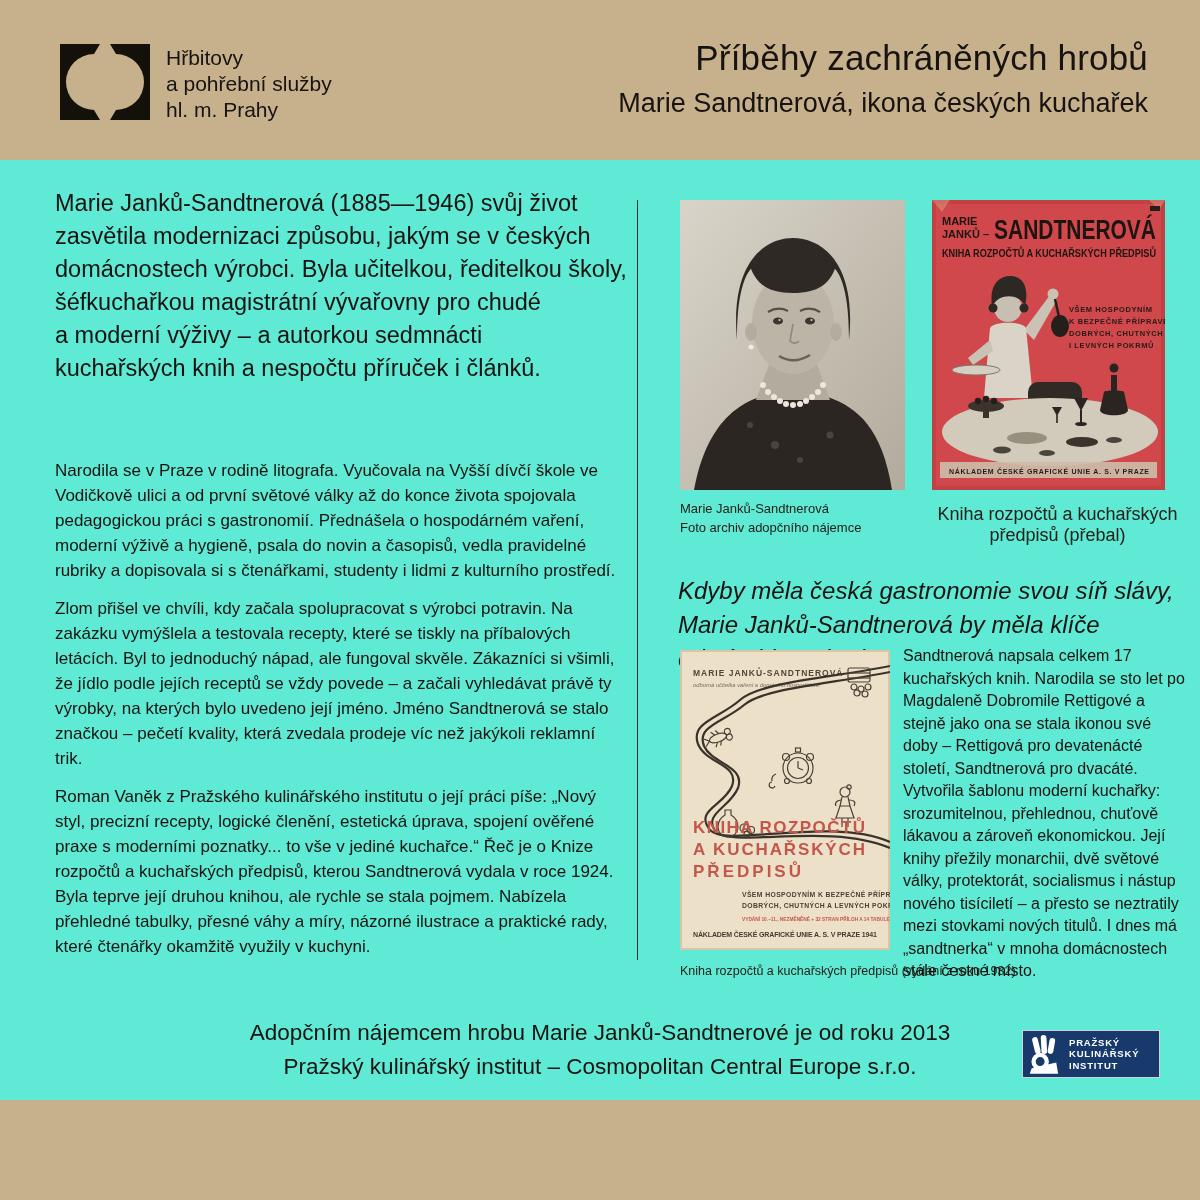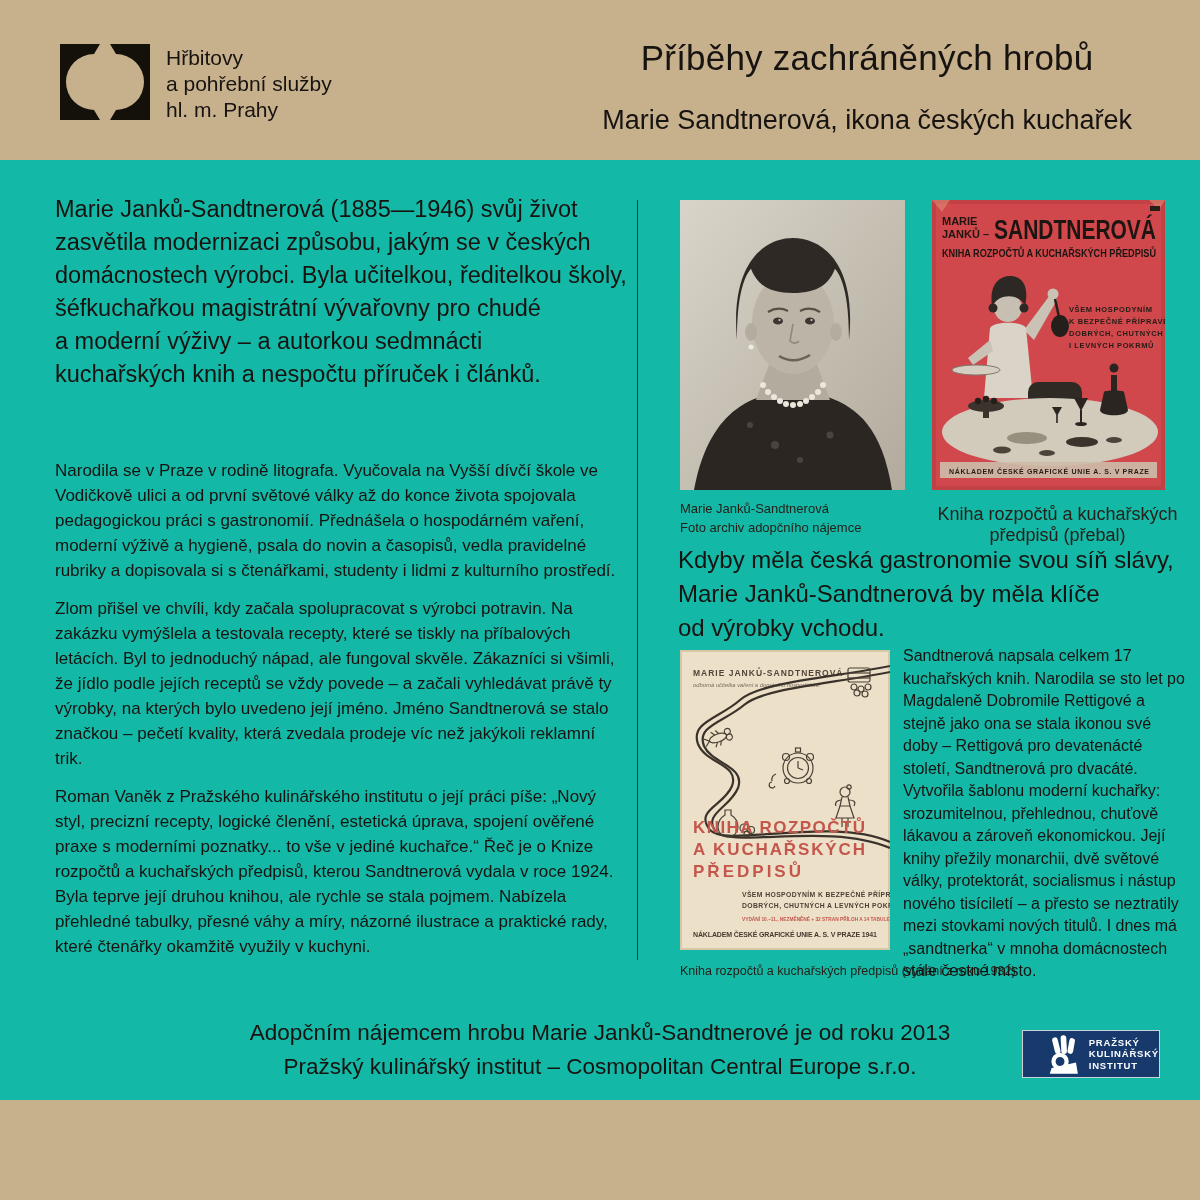--- a/index.html
+++ b/index.html
@@ -1,46 +1,46 @@
 <!DOCTYPE html>
 <html><head>
 <meta charset="utf-8">
 <style>
   html,body{margin:0;padding:0;background:#9a9184;}
-  #poster{position:relative;width:1200px;height:1200px;background:#14b8a6;
+  #poster{position:relative;width:1200px;height:1200px;background:#5eead4;
     font-family:"Liberation Sans",sans-serif;color:#171310;overflow:hidden;}
 
   
   .header{position:absolute;left:0;top:0;width:1200px;height:160px;background:#c7b08c;}
   .logo-icon{position:absolute;left:60px;top:44px;width:90px;height:76px;}
   .logo-text{position:absolute;left:166px;top:45px;font-size:21px;line-height:26px;font-weight:500;}
-  .title-block{position:absolute;right:68px;top:38px;text-align:center;}
+  .title-block{position:absolute;right:52px;top:38px;text-align:right;}
   .title{font-size:35px;font-weight:500;letter-spacing:.2px;}
-  .subtitle{font-size:27px;font-weight:400;margin-top:27px;}
-
-  
-  .intro{position:absolute;left:55px;top:193px;font-size:23.5px;line-height:33px;font-weight:500;}
+  .subtitle{font-size:27px;font-weight:400;margin-top:10px;}
+
+  
+  .intro{position:absolute;left:55px;top:187px;font-size:23.5px;line-height:33px;font-weight:500;}
   .paragraphs{position:absolute;left:55px;top:458px;width:570px;font-size:17px;line-height:25px;}
   .paragraphs p{margin:0 0 13px 0;}
   .divider{position:absolute;left:637px;top:200px;width:1px;height:760px;background:#35302a;}
 
   
   .photo{position:absolute;left:680px;top:200px;width:225px;height:290px;}
   .photo-caption{position:absolute;left:680px;top:499px;font-size:13px;line-height:19px;color:#262019;}
   .red-book{position:absolute;left:932px;top:200px;width:233px;height:290px;}
   .red-caption{position:absolute;left:930px;top:504px;width:255px;font-size:18px;color:#262019;text-align:center;}
-  .quote{position:absolute;left:678px;top:543px;font-size:24px;line-height:34px;}
+  .quote{position:absolute;left:678px;top:574px;font-size:24px;line-height:34px;font-style:italic;}
   .old-book{position:absolute;left:680px;top:650px;width:210px;height:300px;}
   .old-caption{position:absolute;left:680px;top:964px;width:420px;font-size:12.5px;color:#262019;}
   .side-text{position:absolute;left:903px;top:645px;width:284px;font-size:16px;line-height:22.5px;}
 
   
   .adoption{position:absolute;left:0;top:1016px;width:1200px;text-align:center;font-size:22.5px;line-height:34px;}
   .pki-logo{position:absolute;left:1022px;top:1030px;width:138px;height:48px;background:#17396b;
-    border:1px solid #cdd2da;display:flex;align-items:center;gap:9px;padding-left:23px;box-sizing:border-box;}
+    border:1px solid #cdd2da;display:flex;align-items:center;gap:9px;padding-left:3px;box-sizing:border-box;}
   .pki-text{font-size:9.5px;font-weight:700;color:#ffffff;line-height:11.5px;letter-spacing:.8px;}
 
   
   .footer{position:absolute;left:0;top:1100px;width:1200px;height:100px;background:#c7b08c;}
 </style>
 </head>
 <body>
 
 <div id="poster">
 

